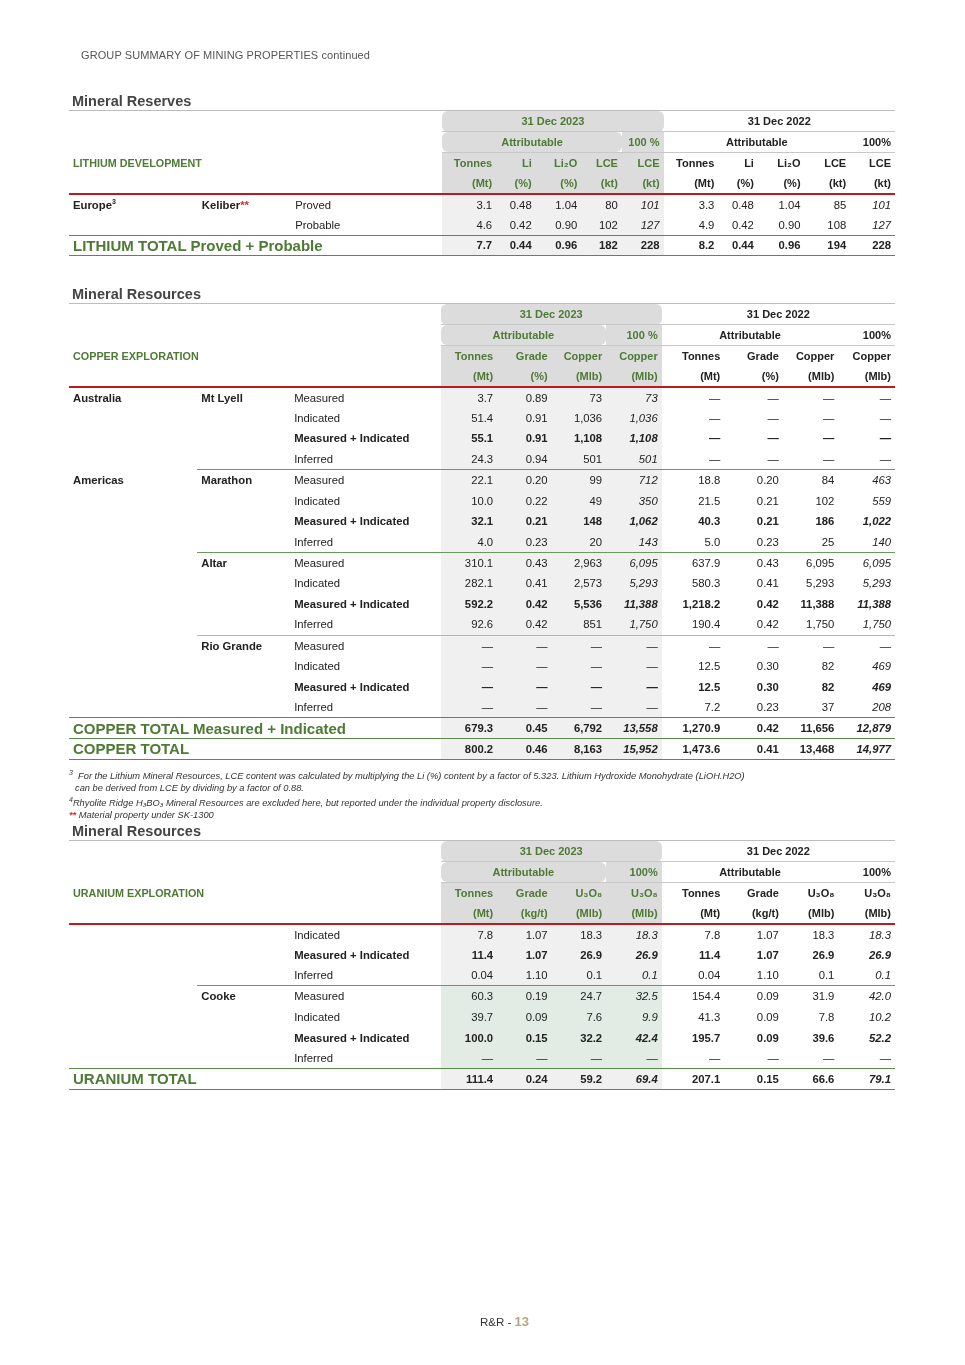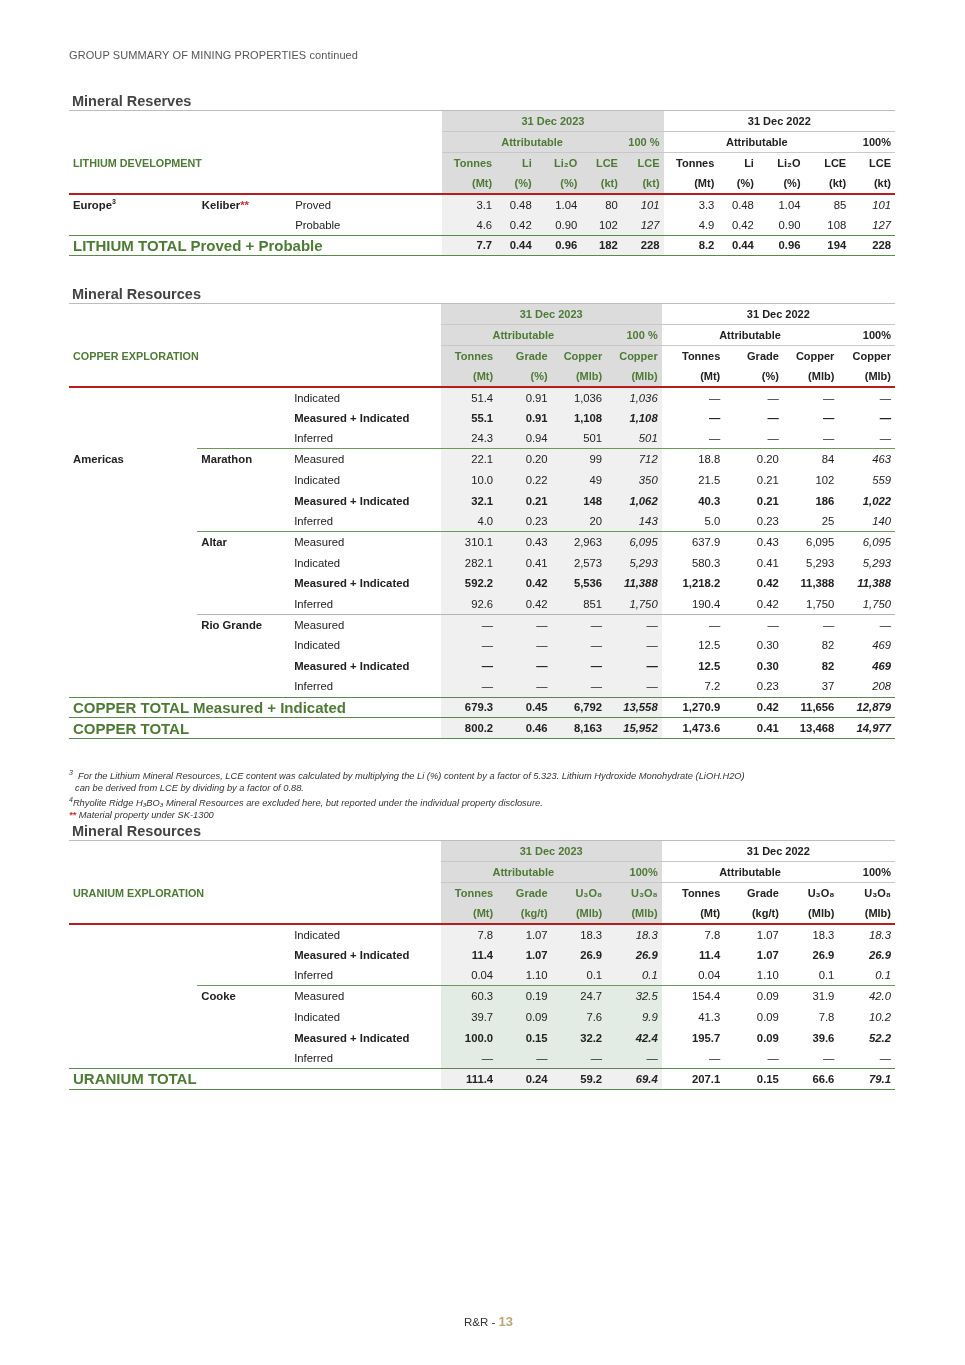--- a/index.html
+++ b/index.html
@@ -1,44 +1,44 @@
 <!DOCTYPE html>
 <html><head>
 <meta charset="utf-8">
 <style>
   * { box-sizing: border-box; margin: 0; padding: 0; }
   html, body { width: 965px; height: 1365px; background: #ffffff; }
   body { position: relative; font-family: "Liberation Sans", "DejaVu Sans", sans-serif; color: #222; font-size: 11px; }
-  .page-header { position: absolute; left: 69px; top: 49px; font-size: 11px; color: #555; letter-spacing: 0.1px; }
+  .page-header { position: absolute; left: 81px; top: 49px; font-size: 11px; color: #555; letter-spacing: 0.1px; }
   .section { position: absolute; left: 69px; width: 826px; }
   .section-title { font-size: 14.5px; font-weight: bold; color: #444; padding-left: 3px; height: 19px; line-height: 19px; border-bottom: 1px solid #bdbdbd; }
   table { border-collapse: collapse; width: 826px; table-layout: fixed; }
   td { height: 20.7px; padding: 0 4px; white-space: nowrap; font-size: 11.3px; }
   .num { text-align: right; }
   .shade { background: #f0f0f0; }
   .shade-green { background: #e2ece4; }
   .hdr-shade { background: #dcdcdc; }
   .green { color: #4d7a35; }
   .hdr { font-weight: bold; text-align: right; font-size: 11px; }
-  .hdr-center { font-weight: bold; text-align: center; font-size: 11px; }
+  .hdr-center { font-weight: bold; text-align: center; font-size: 11px; border-radius: 6px; }
   .bold { font-weight: bold; }
   .ital { font-style: italic; margin-left: 20px; }
   .sect-label { font-weight: bold; color: #4d7a35; font-size: 10.8px; padding-left: 4px; }
   .row-line td { border-top: 1px solid #c8c8c8; }
   .thick-bottom td { border-bottom: 2px solid #b91c1c; margin-left: 11px; }
   .green-top td { border-top: 1.5px solid #5a8a4a; }
   .green-bottom td { border-bottom: 1.5px solid #5a8a4a; }
   .sub-top td.sub { border-top: 1.5px solid #6a9a5a; }
   .grey-top td.sub { border-top: 1.5px solid #b5b5b5; }
   .total-label { font-weight: bold; color: #4d7a35; font-size: 15px; }
   .red { color: #d03030; }
   sup { font-size: 7px; }
   .footnotes { position: absolute; left: 69px; top: 767px; font-size: 9.3px; font-style: italic; color: #333; line-height: 12px; }
   .footnotes .fn { display: block; }
-  .page-num { position: absolute; left: 464px; top: 1314px; font-size: 11.5px; color: #333; }
+  .page-num { position: absolute; left: 480px; top: 1314px; font-size: 11.5px; color: #333; }
   .page-num .n { color: #b8a77a; font-weight: bold; font-size: 13px; }
 </style>
 </head>
 <body>
 
 <div class="page-header">GROUP SUMMARY OF MINING PROPERTIES continued</div>
 
 <div class="section" style="top:92px;">
   <div class="section-title">Mineral Reserves</div>
   <table>
@@ -189,20 +189,33 @@
       <td class="hdr hdr-shade green">(%)</td>
       <td class="hdr hdr-shade green">(Mlb)</td>
       <td class="hdr hdr-shade green">(Mlb)</td>
       <td class="hdr">(Mt)</td>
       <td class="hdr">(%)</td>
       <td class="hdr">(Mlb)</td>
       <td class="hdr">(Mlb)</td>
     </tr>
     </tbody>
       <tbody>
+        <tr>
+          <td class="bold">Australia</td>
+          <td class="bold sub">Mt Lyell</td>
+          <td class="sub">Measured</td>
+          <td class="num sub shade">3.7</td>
+          <td class="num sub shade">0.89</td>
+          <td class="num sub shade">73</td>
+          <td class="num sub shade ital">73</td>
+          <td class="num sub">—</td>
+          <td class="num sub">—</td>
+          <td class="num sub">—</td>
+          <td class="num sub ital">—</td>
+        </tr>
         <tr>
           <td class="bold"></td>
           <td class="bold sub"></td>
           <td class="sub">Indicated</td>
           <td class="num sub shade">51.4</td>
           <td class="num sub shade">0.91</td>
           <td class="num sub shade">1,036</td>
           <td class="num sub shade ital">1,036</td>
           <td class="num sub">—</td>
           <td class="num sub">—</td>

